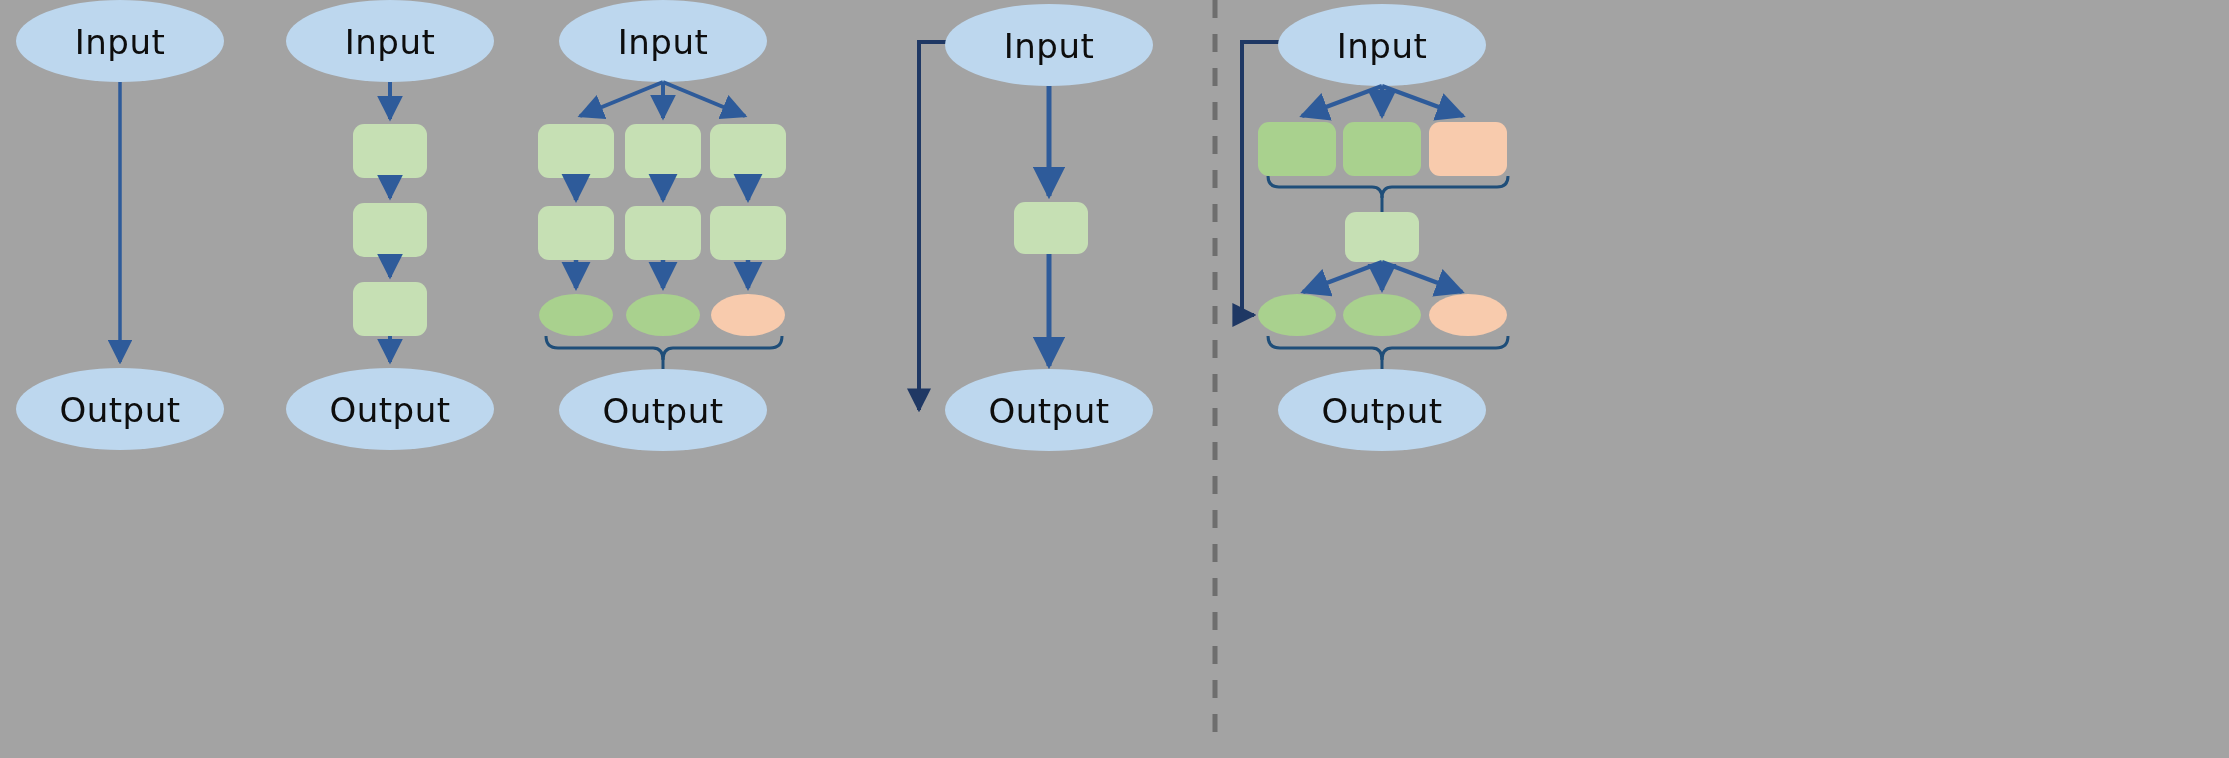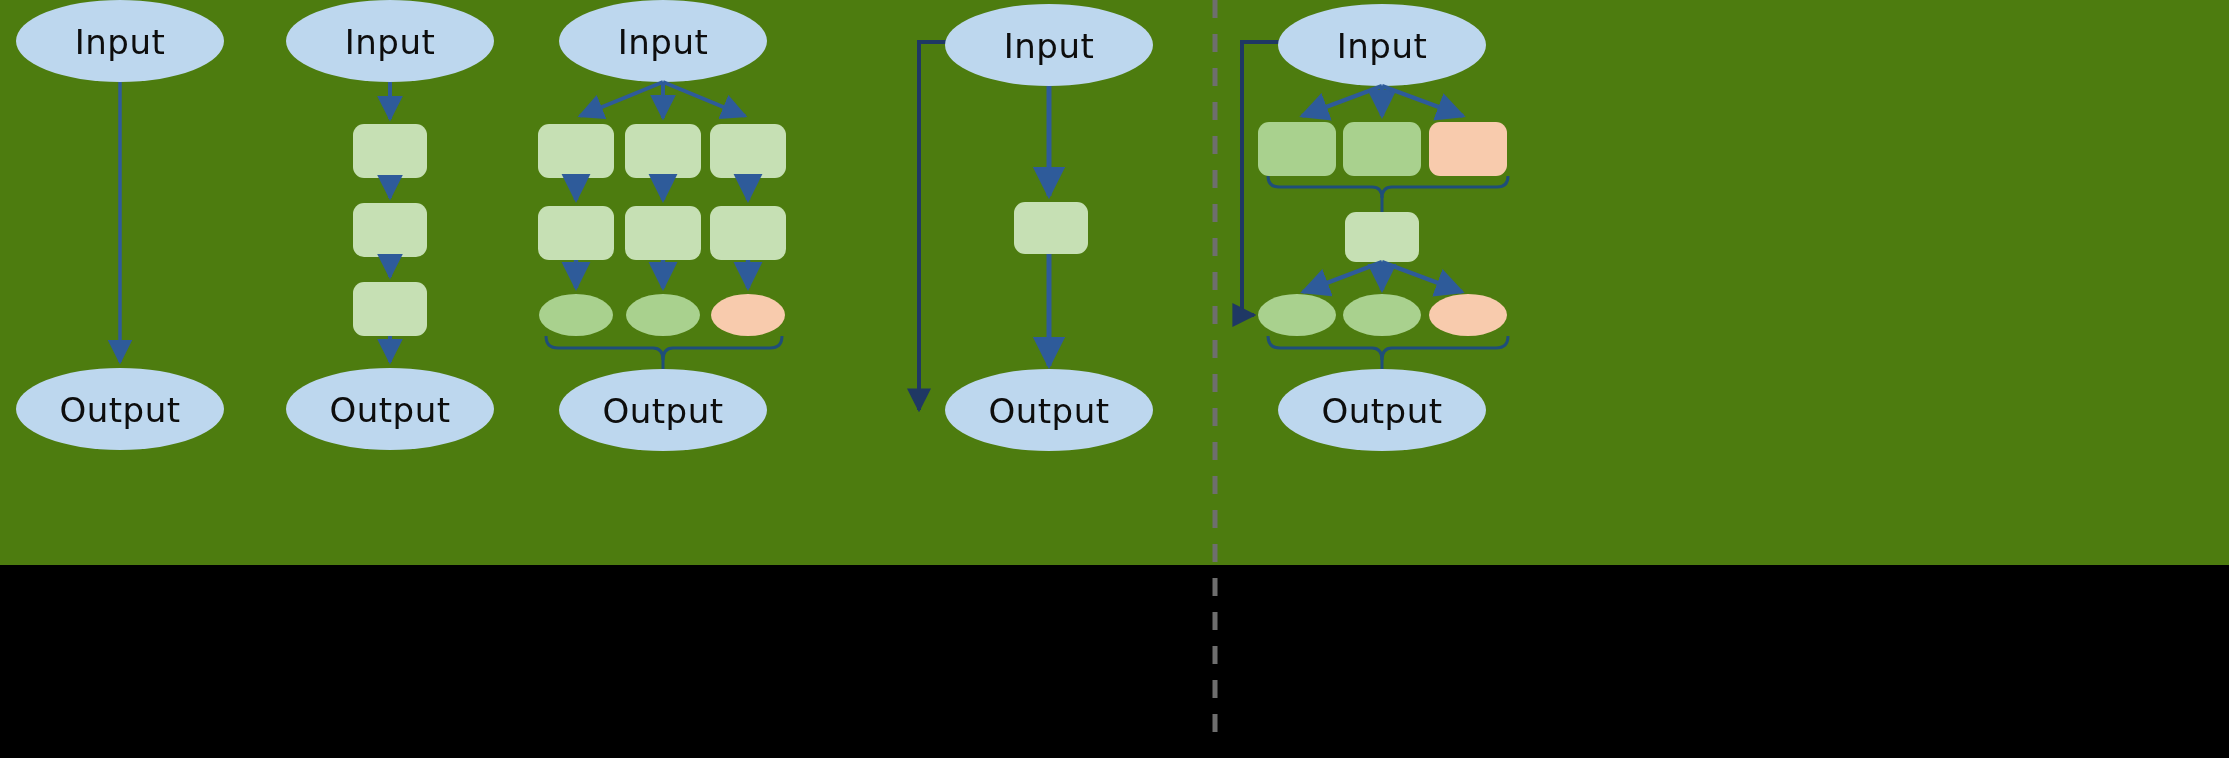--- a/index.html
+++ b/index.html
@@ -9,22 +9,22 @@
   }
   body {
     width: 2229px;
     height: 758px;
     font-family: "DejaVu Sans", sans-serif;
     overflow: hidden;
   }
   #root {
     position: relative;
     width: 2229px;
-    height: 565px;
-    background: #4d7c0f;
+    height: 758px;
+    background: #a3a3a3;
   }
   #canvas {
     position: absolute;
     left: 0;
     top: 0;
     width: 2229px;
     height: 758px;
   }
   .node-label {
     font-family: "DejaVu Sans", sans-serif;

